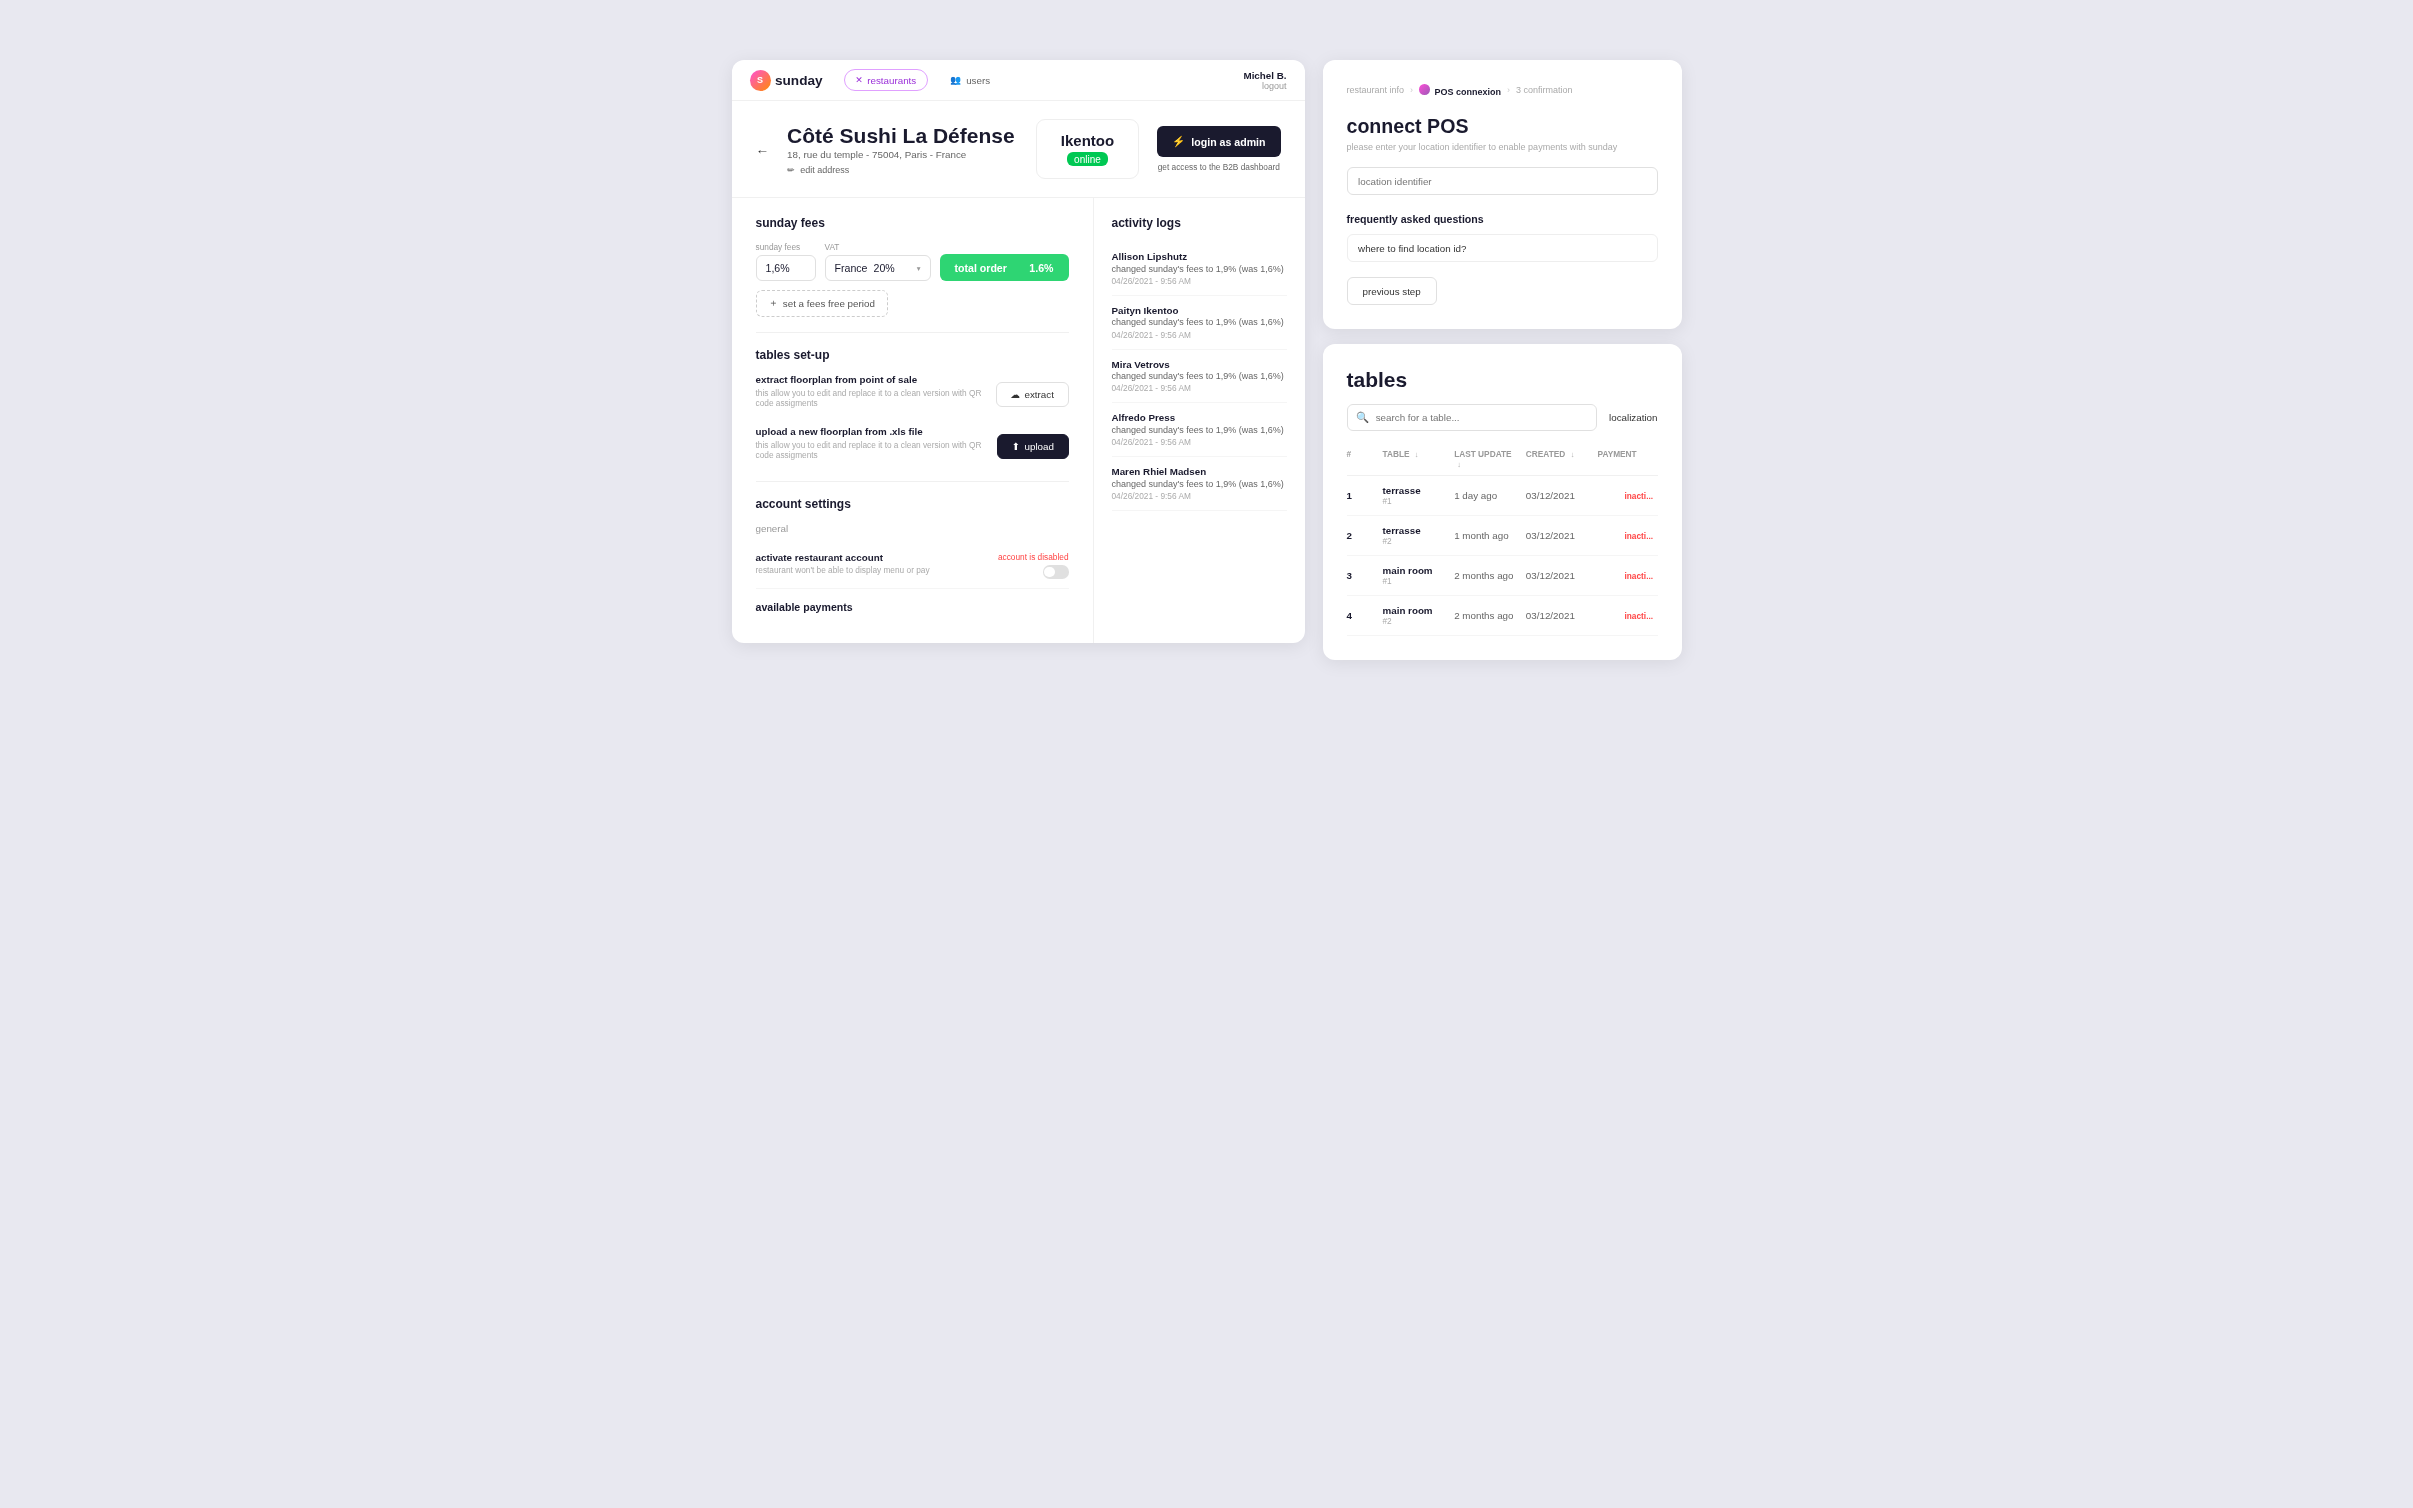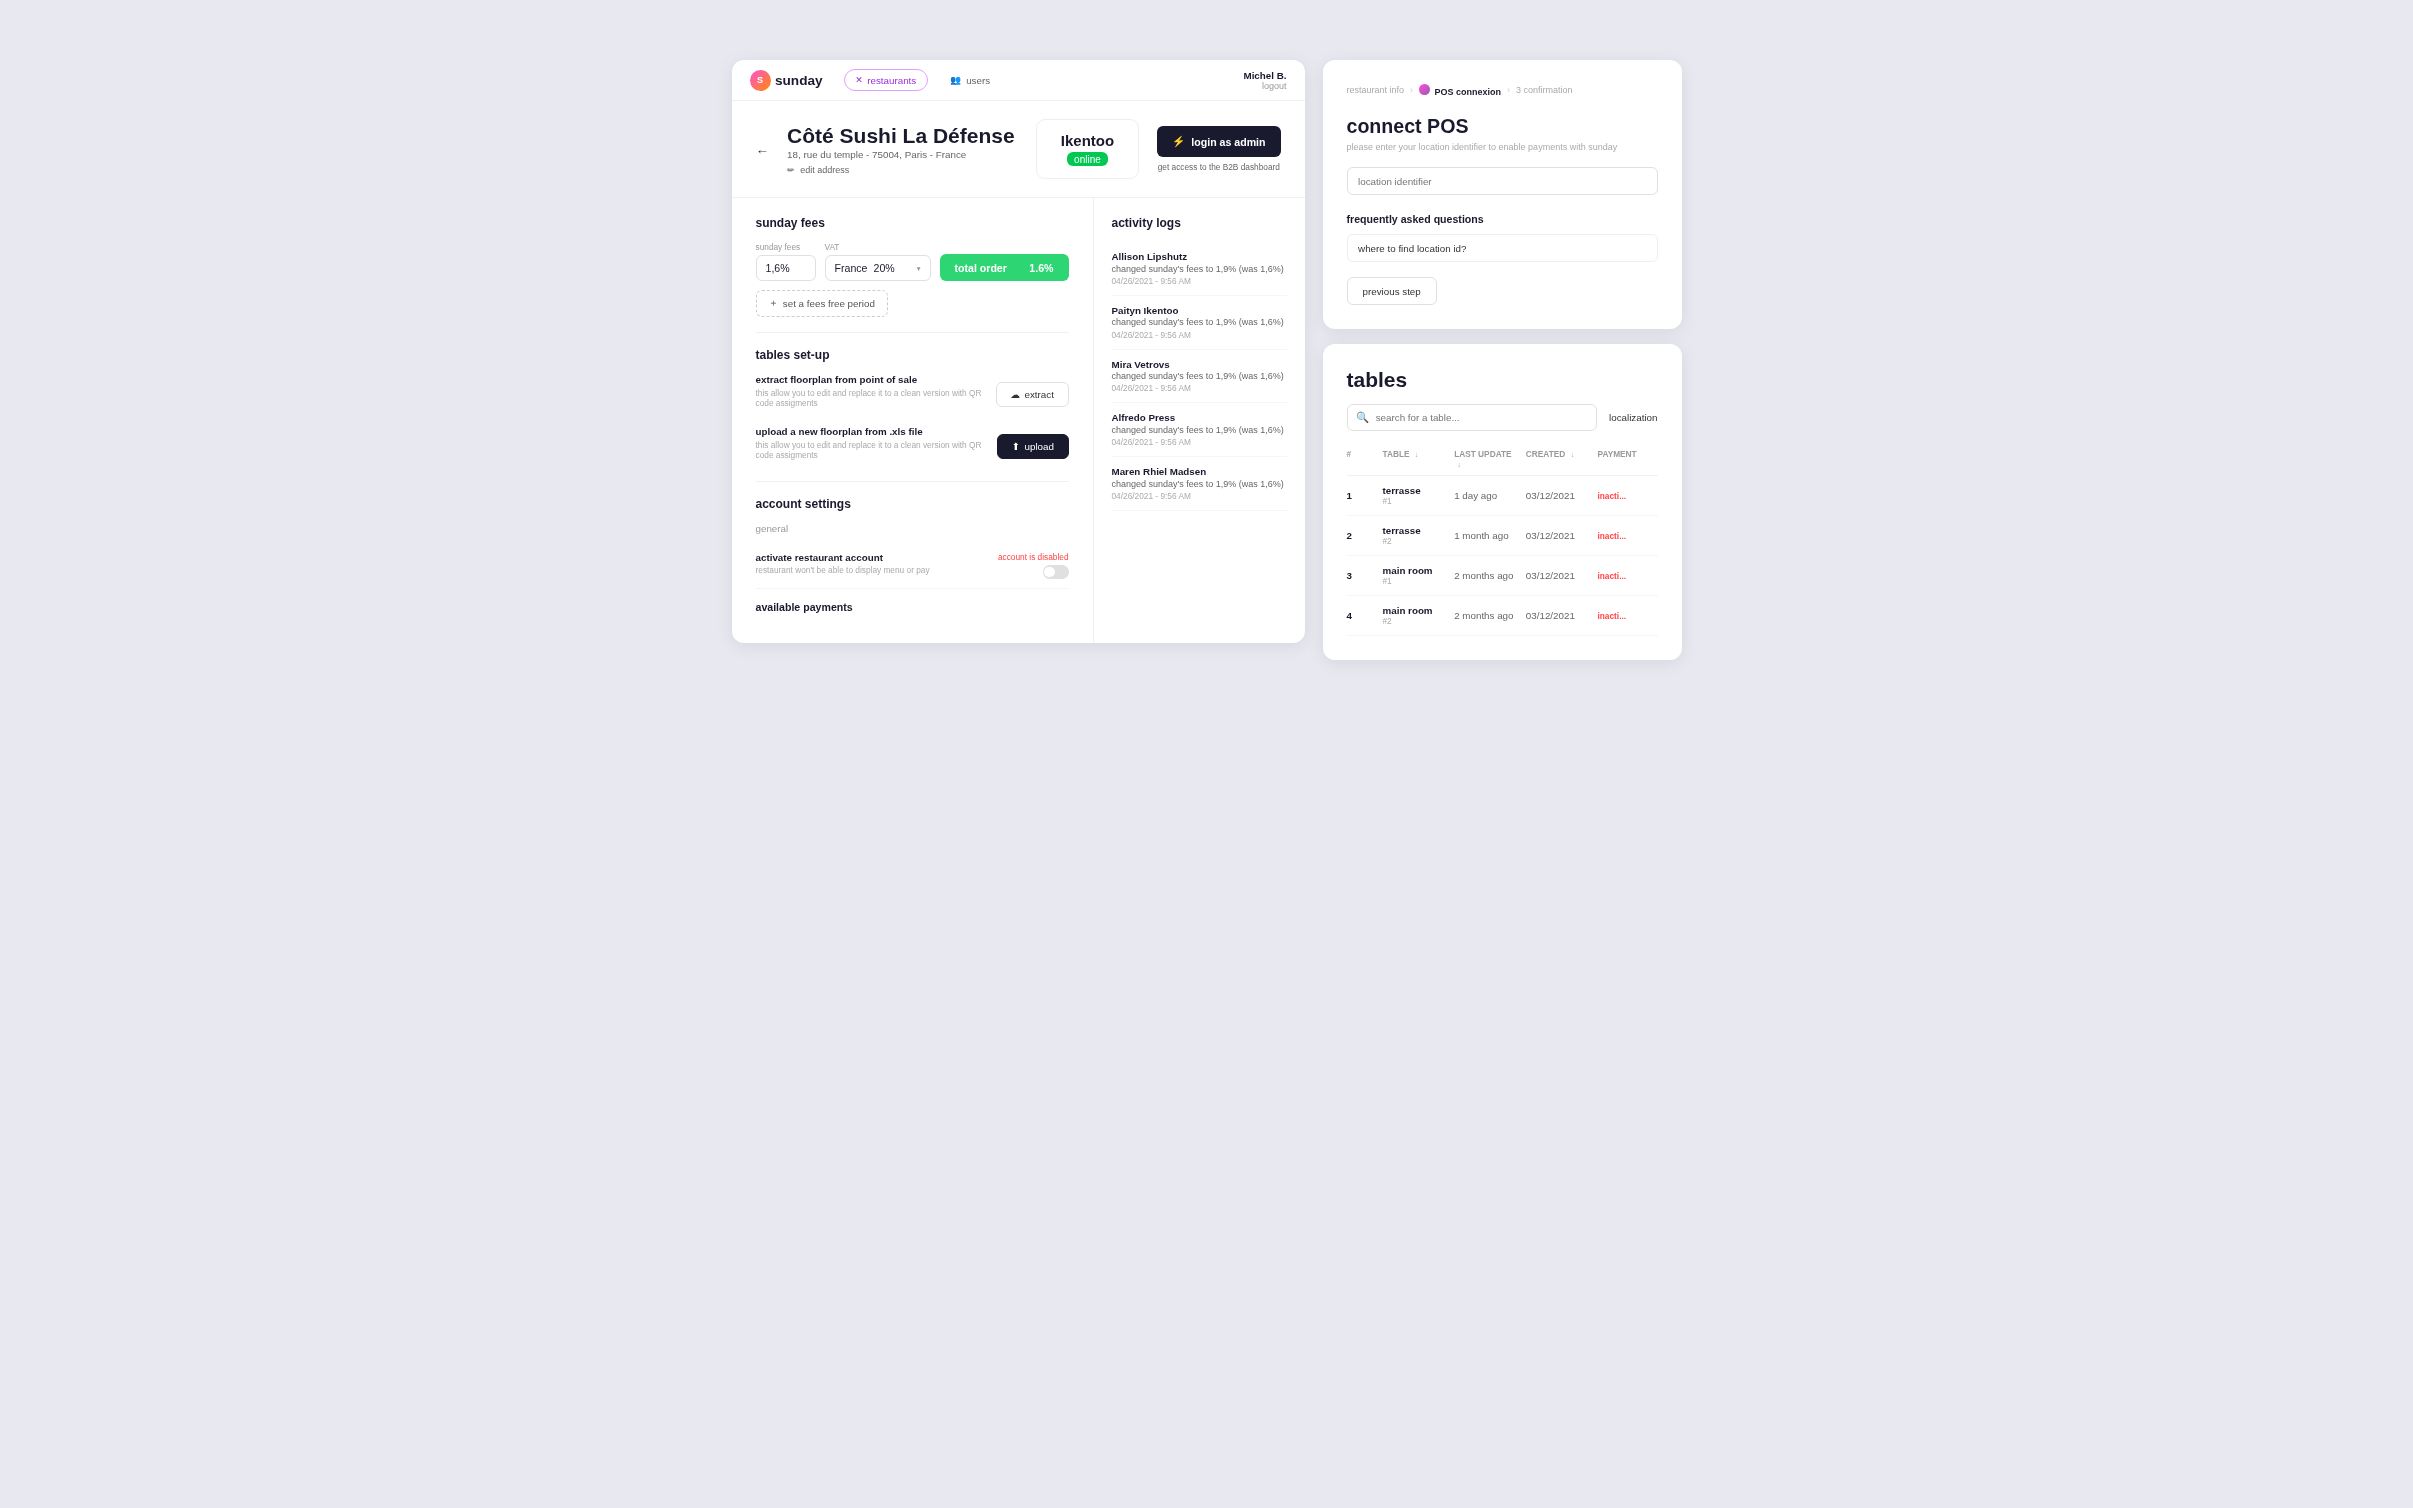--- a/index.html
+++ b/index.html
@@ -565,20 +565,21 @@
       font-size: 8.3px;
       color: #aaa;
     }
     .table-date {
       color: #666;
     }
     .table-status-inactive {
       font-size: 8.3px;
       color: #ff4444;
       font-weight: 600;
+      margin-left: 27px;
     }
     .sort-arrow {
       font-size: 7.5px;
       color: #aaa;
       margin-left: 3px;
     }
 
     .right-panel-scroll {
       width: 359px;
       display: flex;

